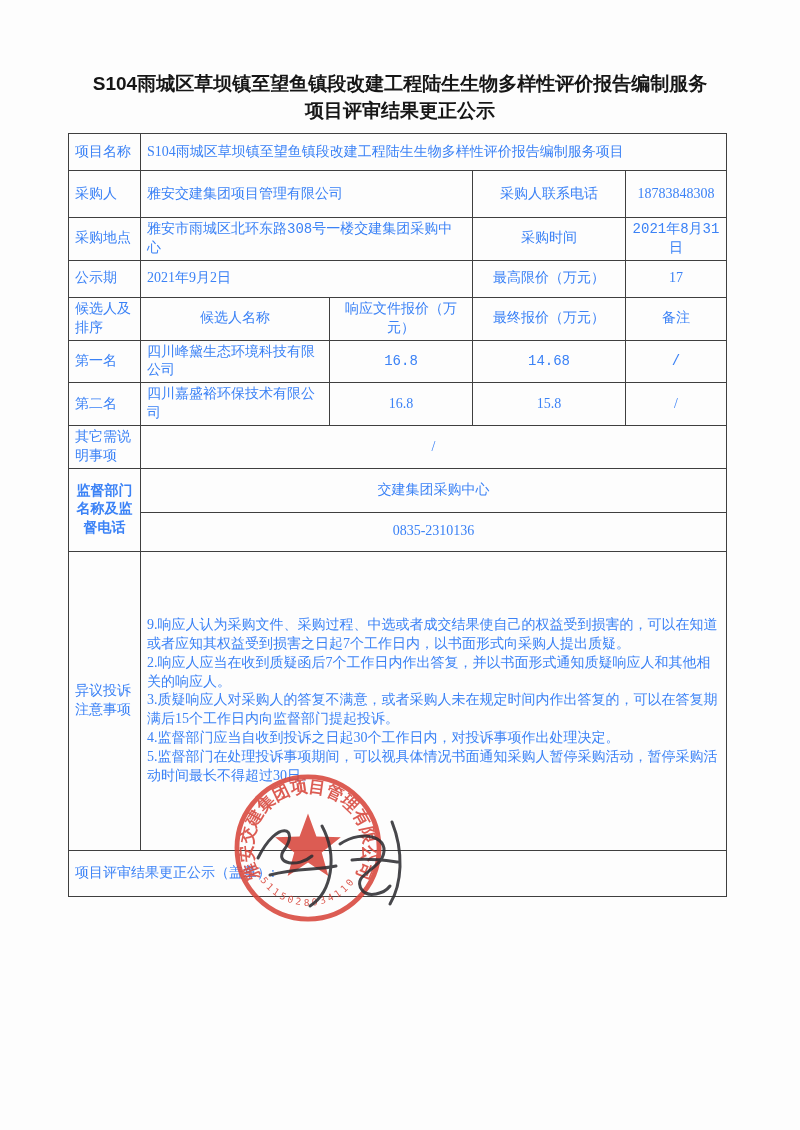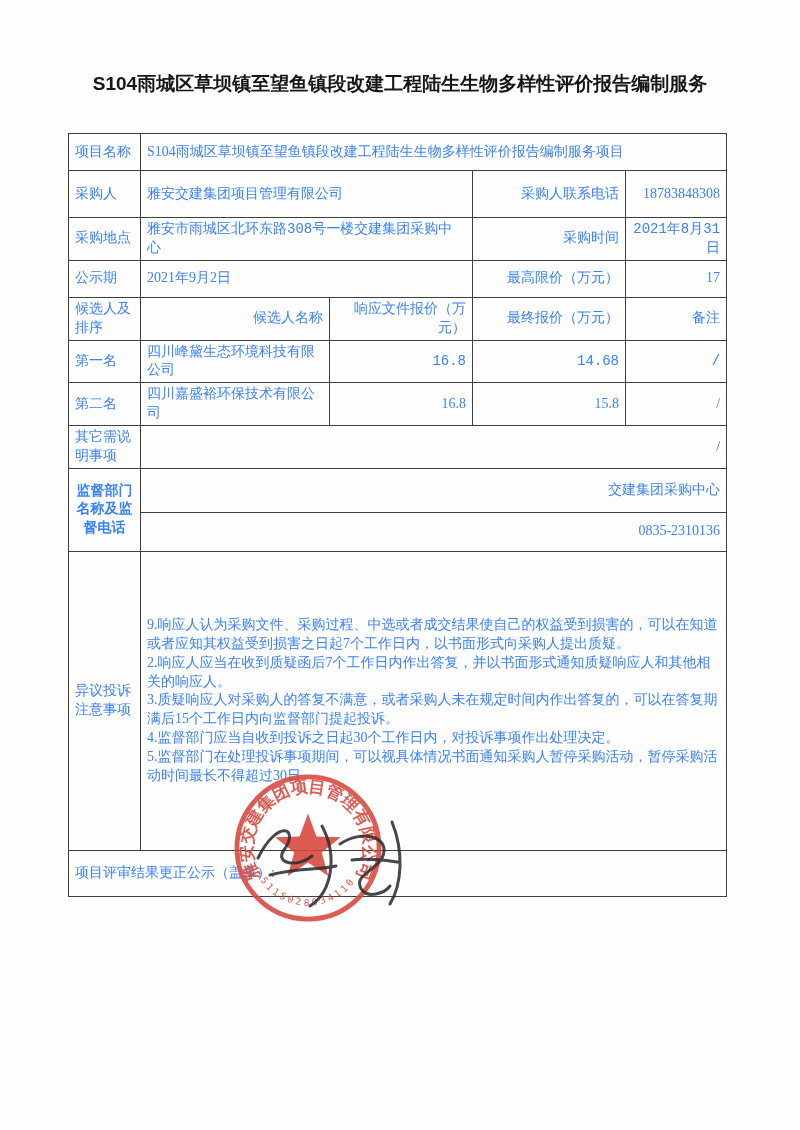--- a/index.html
+++ b/index.html
@@ -38,21 +38,21 @@
   table.doc td {
     border: 1px solid #3f3f3f;
     padding: 2px 6px;
     vertical-align: middle;
     line-height: 1.35;
     word-break: break-all;
   }
   td.lab   { text-align: left;  padding-left: 5px; }
   td.labc  { text-align: center; padding-left: 3px; padding-right: 3px; font-weight: bold; }
   td.val   { text-align: left;  padding-left: 9px; }
-  td.cen   { text-align: right; }
+  td.cen   { text-align: center; }
   tr.r1  { height: 37px; }
   tr.r2  { height: 47px; }
   tr.r3  { height: 40px; font-family: Liberation Mono, monospace; }
   tr.r4  { height: 37px; }
   tr.r5  { height: 37px; }
   tr.r6  { height: 41px; font-family: Liberation Mono, monospace; }
   tr.r7  { height: 39px; }
   tr.r8  { height: 40px; }
   tr.r9  { height: 44px; }
   tr.r10 { height: 39px; }
@@ -78,20 +78,21 @@
     pointer-events: none;
   }
 </style>
 </head>
 <body>
 
 <div class="page">
 
   <div class="title-block">
     <div>S104雨城区草坝镇至望鱼镇段改建工程陆生生物多样性评价报告编制服务</div>
+    <div>项目评审结果更正公示</div>
   </div>
 
   <table class="doc">
     <colgroup>
       <col style="width:72px">
         <col style="width:189px">
         <col style="width:143px">
         <col style="width:153px">
         <col style="width:101px">
     </colgroup>

